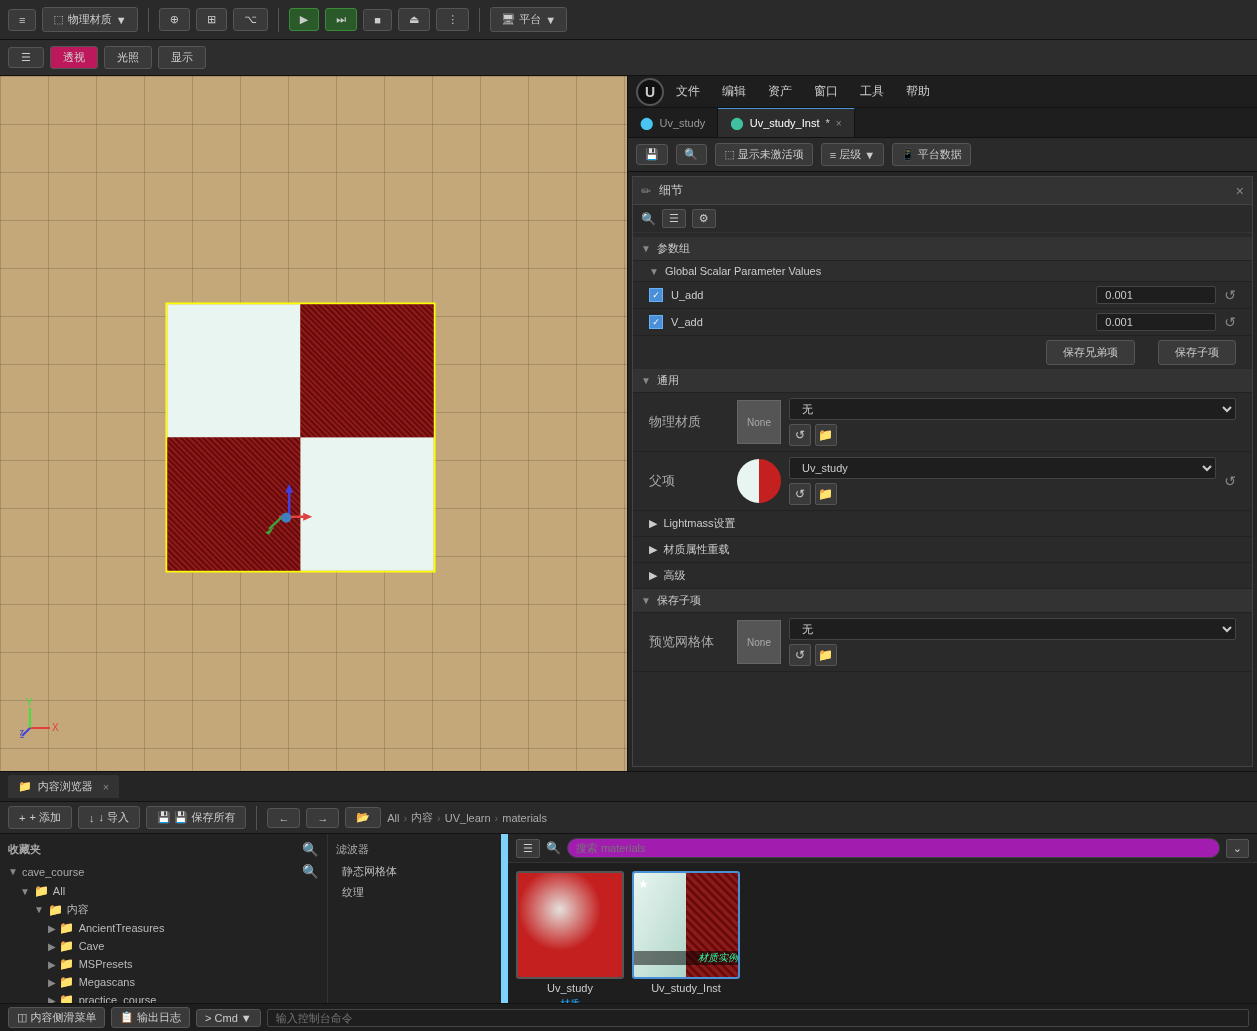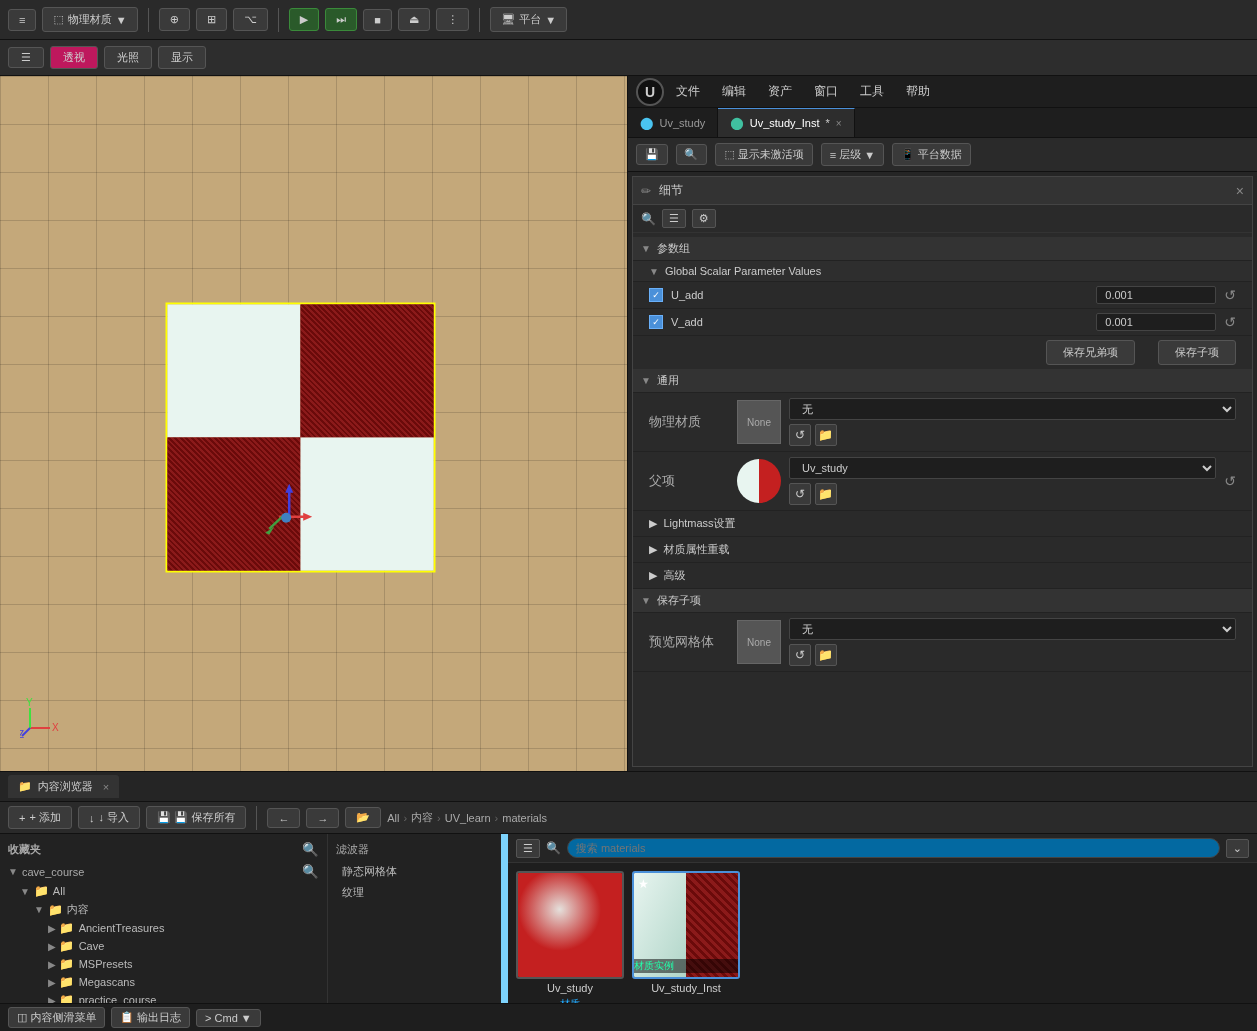--- a/index.html
+++ b/index.html
@@ -475,21 +475,21 @@
     #asset-search-bar {
       display: flex;
       align-items: center;
       gap: 6px;
       padding: 4px 8px;
       background: #252525;
       border-bottom: 1px solid #333;
     }
     .asset-search-input {
       flex: 1;
-      background: #0369a1;
+      background: #a21caf;
       border: 1px solid #444;
       color: #ccc;
       padding: 3px 8px;
       font-size: 11px;
       border-radius: 10px;
     }
     .assets-container {
       display: flex;
       gap: 8px;
       padding: 8px;
@@ -556,24 +556,25 @@
     }
     .star-badge {
       position: absolute;
       top: 4px;
       left: 4px;
       color: #fff;
       font-size: 12px;
     }
     .type-badge {
       position: absolute;
-      bottom: 4px;
+      bottom: 12px;
       left: 0; right: 0;
-      text-align: left;
+      text-align: right;
       font-size: 10px;
+      font-style: italic;
     }
     .mat-badge { color: #22aaff; }
     .inst-badge { color: #22ffaa; background: rgba(0,0,0,0.5); }
 
     
     #console-bar {
       height: 28px;
       background: #1e1e1e;
       display: flex;
       align-items: center;
@@ -1027,15 +1028,16 @@
     </button>
     <button class="console-btn">
       <span>📋</span>
       <span>输出日志</span>
     </button>
     <button class="console-btn">
       <span>&gt;</span>
       <span>Cmd</span>
       <span>▼</span>
     </button>
+    <input class="console-input" type="text" placeholder="输入控制台命令" style="">
   </div>
 
 </div>
 
 </body></html>

